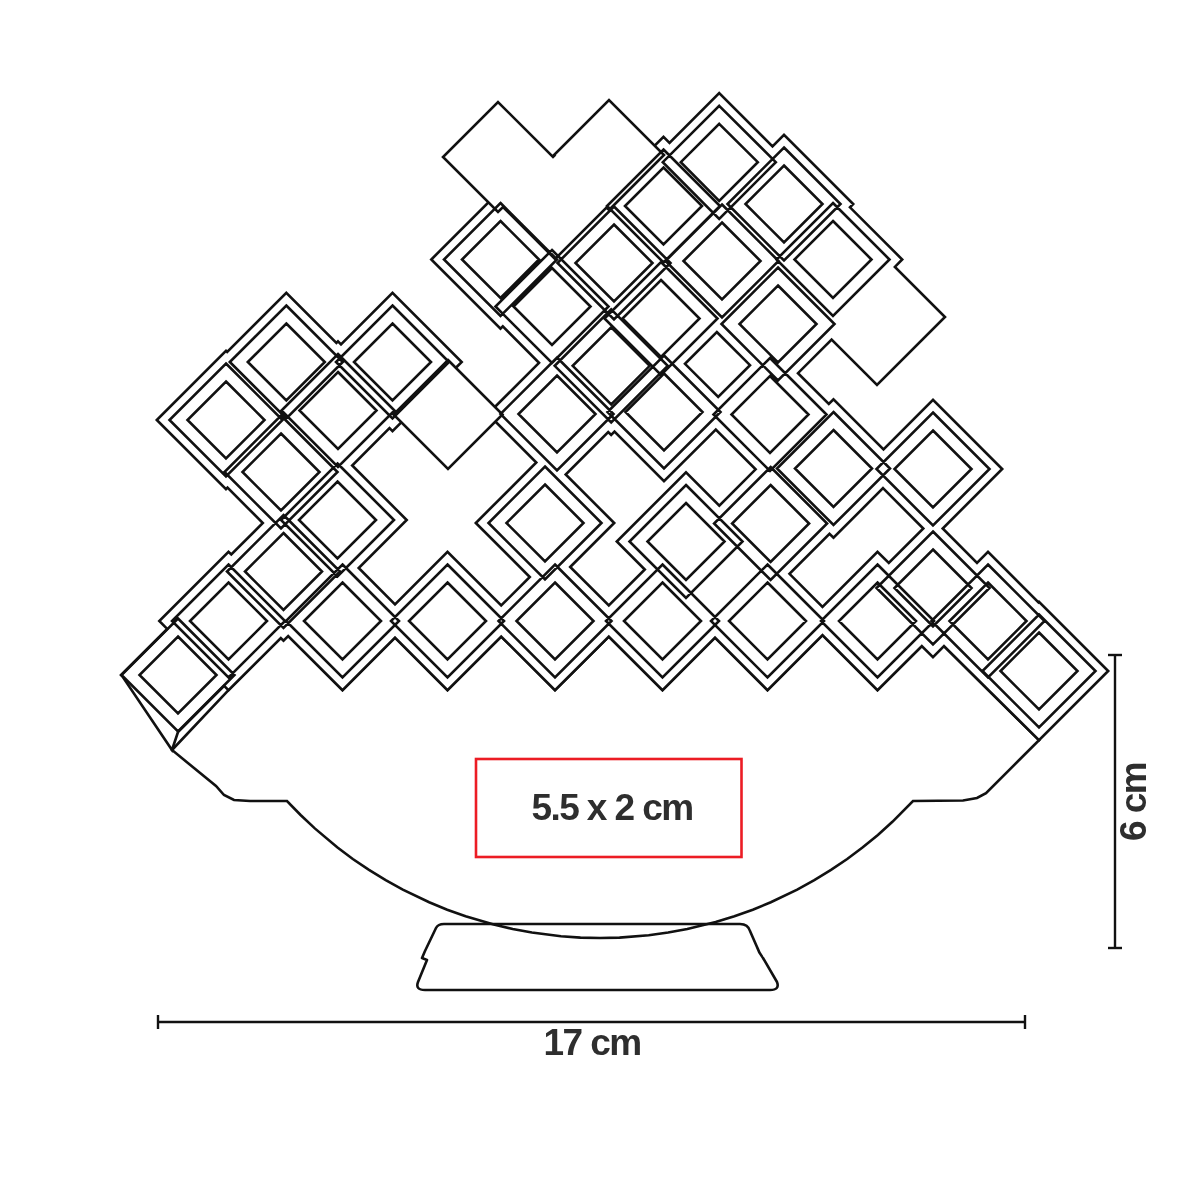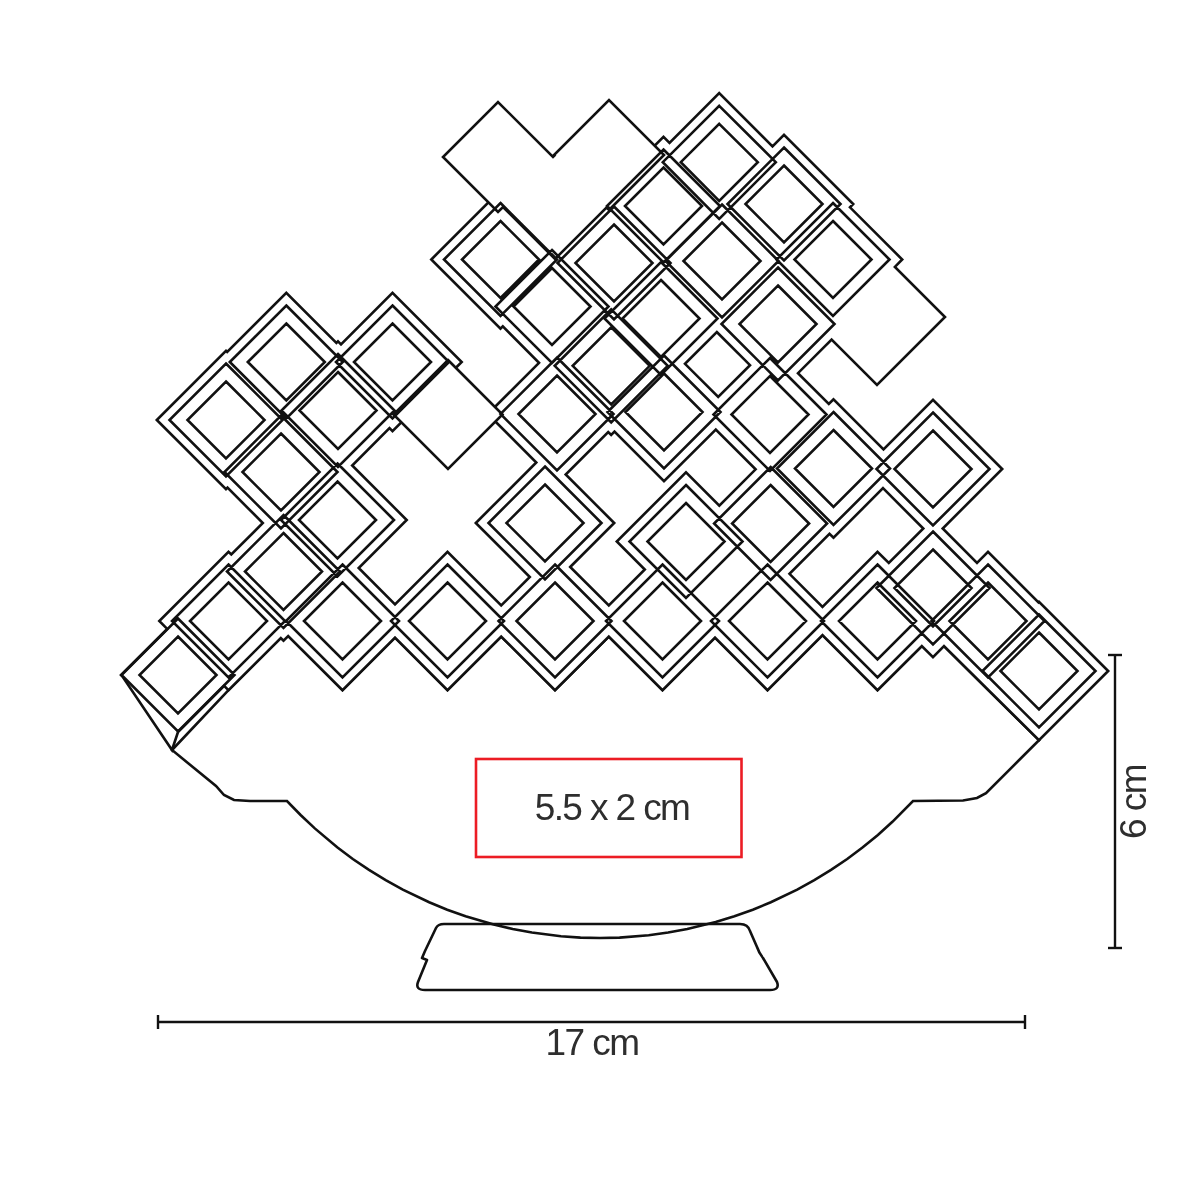--- a/index.html
+++ b/index.html
@@ -1,15 +1,15 @@
 <!DOCTYPE html>
 <html><head><meta charset="utf-8">
 <style>
   html,body{margin:0;padding:0;background:#ffffff;}
-  .wrap{width:1008px;height:1200px;position:relative;font-family:"Liberation Sans",sans-serif;}
+  .wrap{width:1008px;height:1200px;position:relative;font-family:"Liberation Sans",sans-serif;font-weight:bold;}
   svg{position:absolute;top:0;left:0;}
   .lbl{fill:#2e2e2e;font-size:37px;letter-spacing:-1.6px;font-family:"Liberation Sans",sans-serif;}
 </style></head>
 <body>
 <div class="wrap">
 <svg width="1200" height="1200" viewBox="0 0 1200 1200">
 
   <rect x="0" y="0" width="1200" height="1200" fill="#ffffff"></rect>
 
   <path d="M172.0,750.0 L228.5,690.2 L285.5,633.2 L342.5,690.2 L395.0,637.7 L447.5,690.2 L501.2,636.5 L555.0,690.2 L608.8,636.5 L662.5,690.2 L715.0,637.7 L767.5,690.2 L822.5,635.2 L877.5,690.2 L932.8,635.0 L1039.0,740.2 L986.0,793.2 L977.0,798.0 L963.0,800.5 L913.0,801.0 L892.4,821.8 L877.9,834.9 L862.8,847.3 L847.2,859.0 L831.0,869.9 L814.3,880.1 L797.2,889.6 L770.8,902.2 L752.8,909.7 L734.4,916.2 L715.7,922.0 L687.3,929.0 L668.1,932.5 L648.7,935.2 L619.5,937.6 L600.0,938.0 L580.5,937.6 L561.0,936.2 L531.9,932.5 L512.7,929.0 L493.7,924.5 L465.6,916.2 L447.2,909.7 L429.2,902.2 L402.8,889.6 L385.7,880.1 L369.0,869.9 L352.8,859.0 L337.2,847.3 L314.8,828.4 L300.6,815.0 L287.0,801.0 L250.0,801.0 L234.0,800.0 L224.0,795.0 L216.0,786.0 Z" fill="#ffffff" stroke="#111111" stroke-width="2.6" stroke-linejoin="miter"></path>

